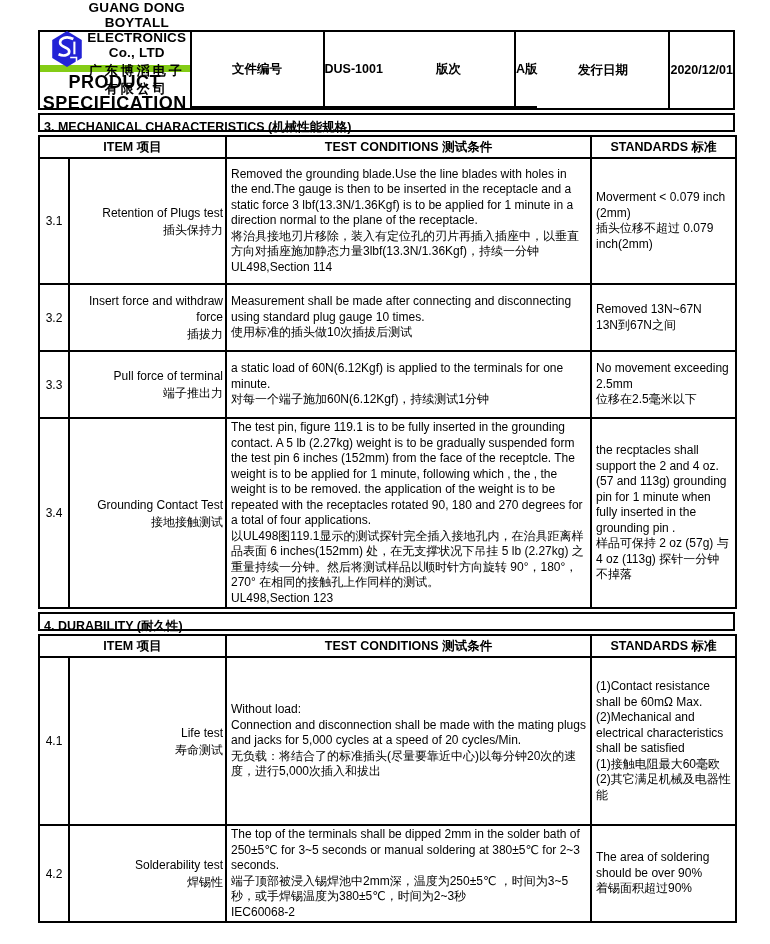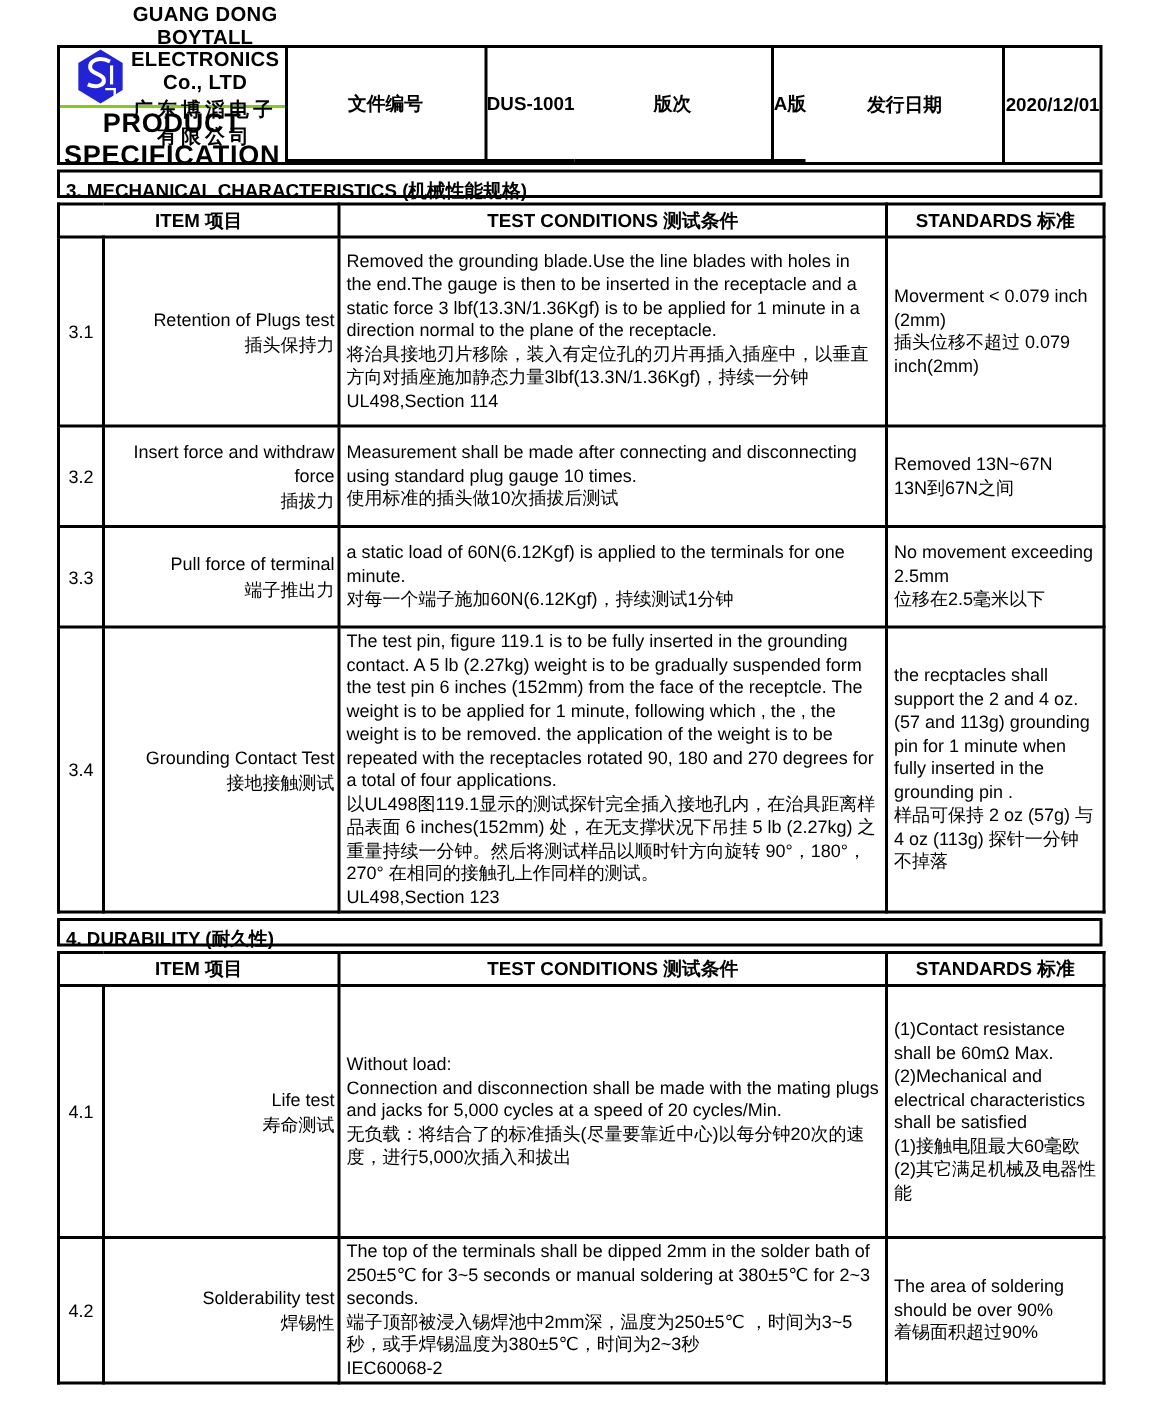--- a/index.html
+++ b/index.html
@@ -6,21 +6,21 @@
   .page {
     position:relative; width:770px; height:944px; background:#fff;
     font-family:"Liberation Sans","DejaVu Sans",sans-serif; color:#000;
     overflow:hidden;
   }
   .doc { position:absolute; left:38px; top:30px; width:697px; }
 
   
   .hdr { display:flex; border:2px solid #000; height:80px; box-sizing:border-box; }
   .hdr-left { width:415px; border-right:2px solid #000; display:flex; flex-direction:column; box-sizing:border-box; }
-  .hdr-company { height:40px; border-bottom:2px solid #84cc16; display:flex; align-items:center; box-sizing:border-box; }
+  .hdr-company { height:40px; border-bottom:7px solid #84cc16; display:flex; align-items:center; box-sizing:border-box; }
   .logo { width:34px; height:38px; margin-left:10px; flex:0 0 auto; }
   .hdr-names { flex:1; text-align:center; }
   .company-en { font-size:13.5px; font-weight:bold; letter-spacing:0.2px; }
   .company-cn { font-size:13px; font-weight:bold; letter-spacing:3px; margin-top:2px; }
   .hdr-title { flex:1; text-align:center; display:flex; flex-direction:column; justify-content:center; }
   .title-en { font-size:18px; font-weight:bold; letter-spacing:0.5px; }
   .title-cn { font-size:12.5px; font-weight:bold; letter-spacing:3px; margin-top:2px; }
   .hdr-right { flex:1; display:flex; }
   .hdr-row { flex:1; display:flex; border-bottom:2px solid #000; box-sizing:border-box; }
   .hdr-row:last-child { border-bottom:none; }

